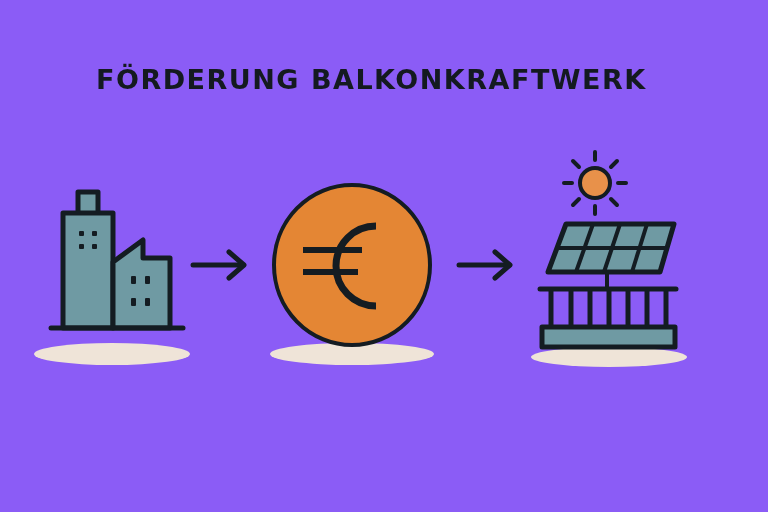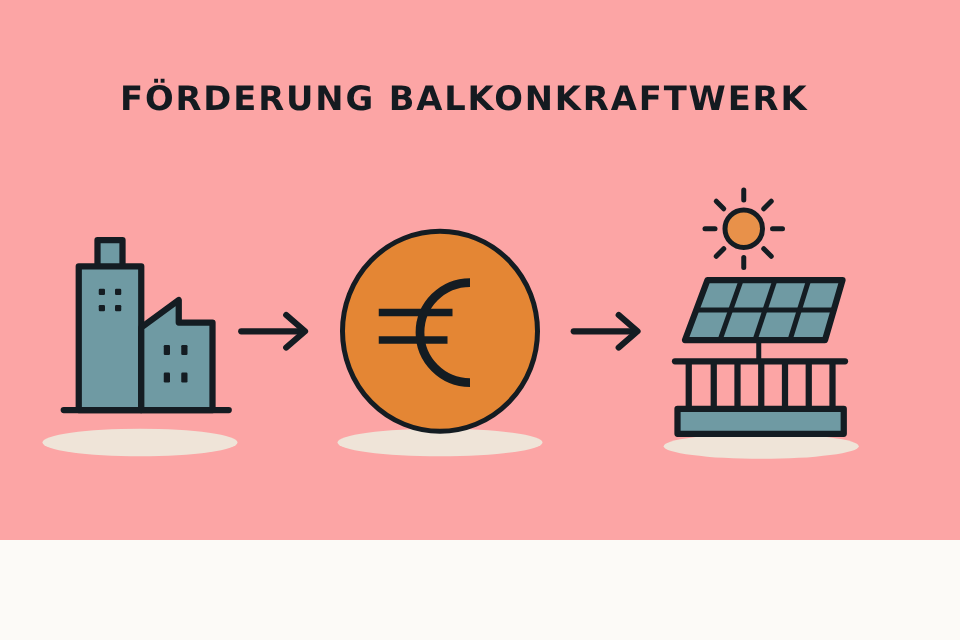--- a/index.html
+++ b/index.html
@@ -6,22 +6,22 @@
       margin: 0;
       padding: 0;
       width: 768px;
       height: 512px;
       background: #fcfaf7;
       overflow: hidden;
     }
     .canvas {
       position: relative;
       width: 768px;
-      height: 432px;
-      background: #fca5a5;
+      height: 512px;
+      background: #8b5cf6;
     }
     .title {
       position: absolute;
       left: 96px;
       top: 64px;
       font-family: "DejaVu Sans", sans-serif;
       font-weight: bold;
       font-size: 27px;
       letter-spacing: 1.5px;
       color: #141a20;

